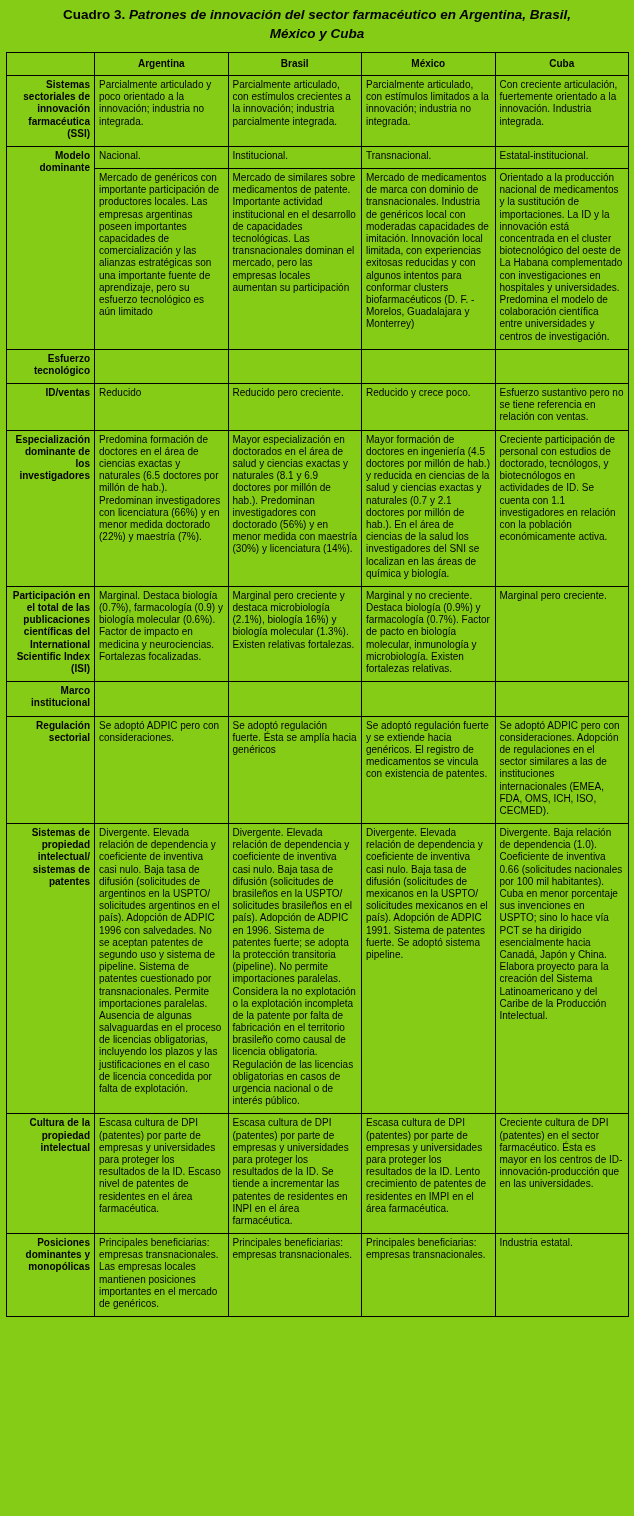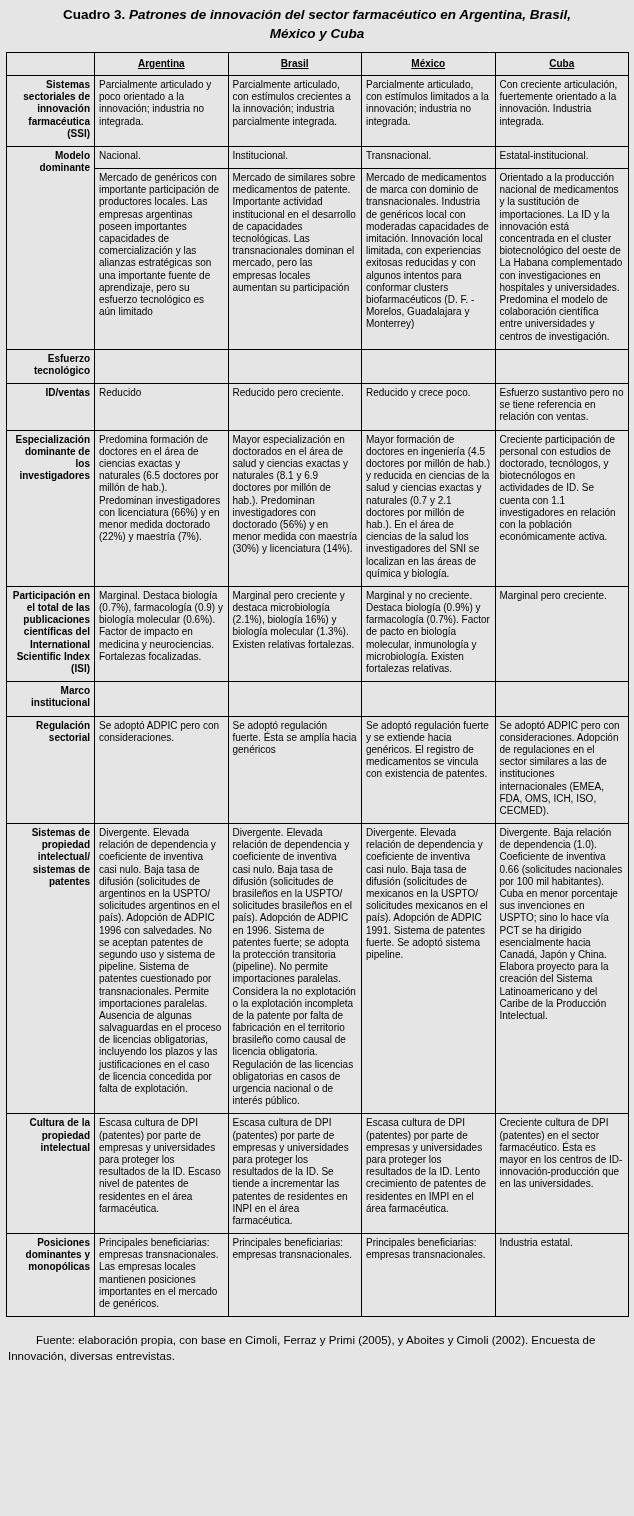--- a/index.html
+++ b/index.html
@@ -7,21 +7,21 @@
     padding: 0;
     background: #ffffff;
     color: #000000;
     font-family: "Liberation Sans", "DejaVu Sans", sans-serif;
   }
   .page {
     width: 634px;
     min-height: 1516px;
     box-sizing: border-box;
     padding: 4px 6px 20px 6px;
-    background: #e5e5e5;
+    background: #84cc16;
   }
   .title {
     text-align: center;
     font-size: 13.5px;
     line-height: 1.4;
     margin: 2px auto 8px auto;
     max-width: 520px;
   }
   .title .title-prefix {
     font-weight: bold;
@@ -42,21 +42,20 @@
   table.main-table td {
     border: 1px solid #000000;
     vertical-align: top;
     padding: 3px 4px 6px 4px;
     word-wrap: break-word;
   }
   table.main-table th {
     font-weight: bold;
     text-align: center;
     padding: 5px 4px;
-    text-decoration: underline;
   }
   col.label-col   { width: 88px; }
   col.country-col { width: 133.5px; }
   td.label-cell {
     font-weight: bold;
     text-align: right;
   }
   td.value-cell {
     font-weight: normal;
     margin-top: 44px;
@@ -175,15 +174,14 @@
         <tr>
           <td class="label-cell">Posiciones dominantes y monopólicas</td>
           <td class="value-cell">Principales beneficiarias: empresas transnacionales. Las empresas locales mantienen posiciones importantes en el mercado de genéricos.</td>
           <td class="value-cell">Principales beneficiarias: empresas transnacionales.</td>
           <td class="value-cell">Principales beneficiarias: empresas transnacionales.</td>
           <td class="value-cell">Industria estatal.</td>
         </tr>
       </tbody>
   </table>
 
-  <p class="footer">Fuente: elaboración propia, con base en Cimoli, Ferraz y Primi (2005), y Aboites y Cimoli (2002). Encuesta de Innovación, diversas entrevistas.</p>
 
 </div>
 
 </body></html>

